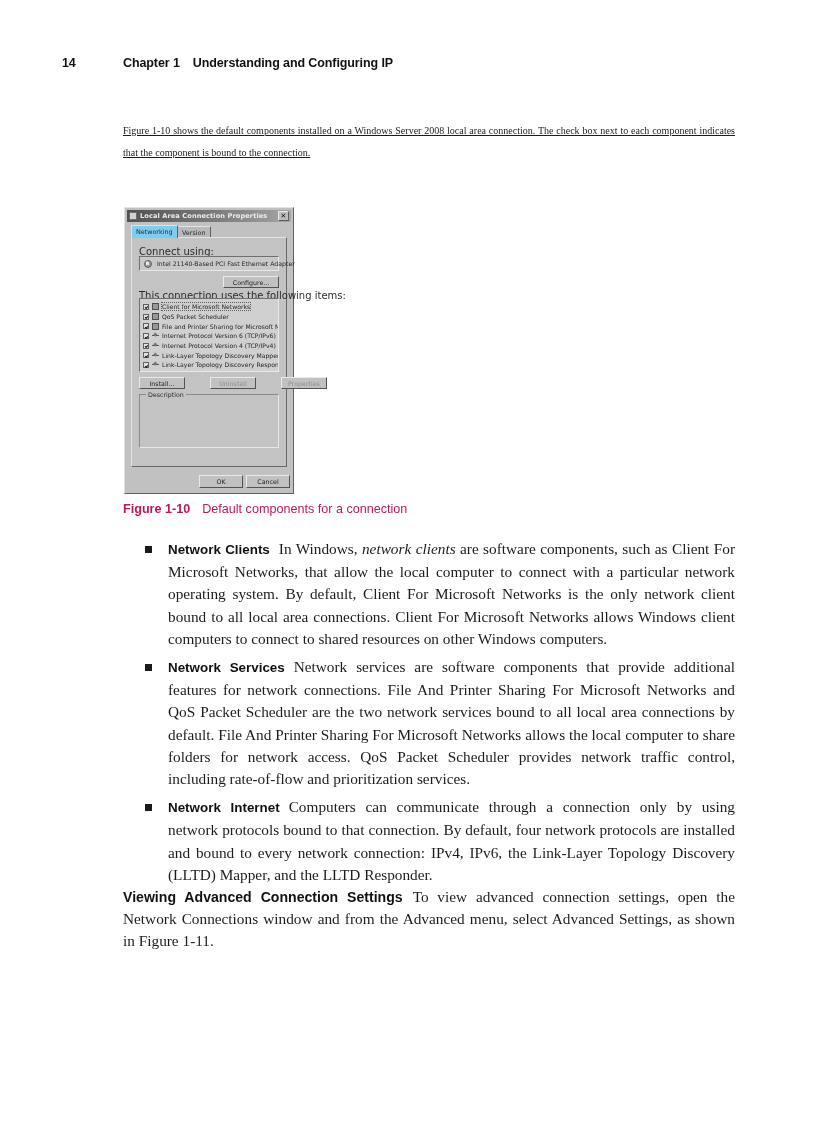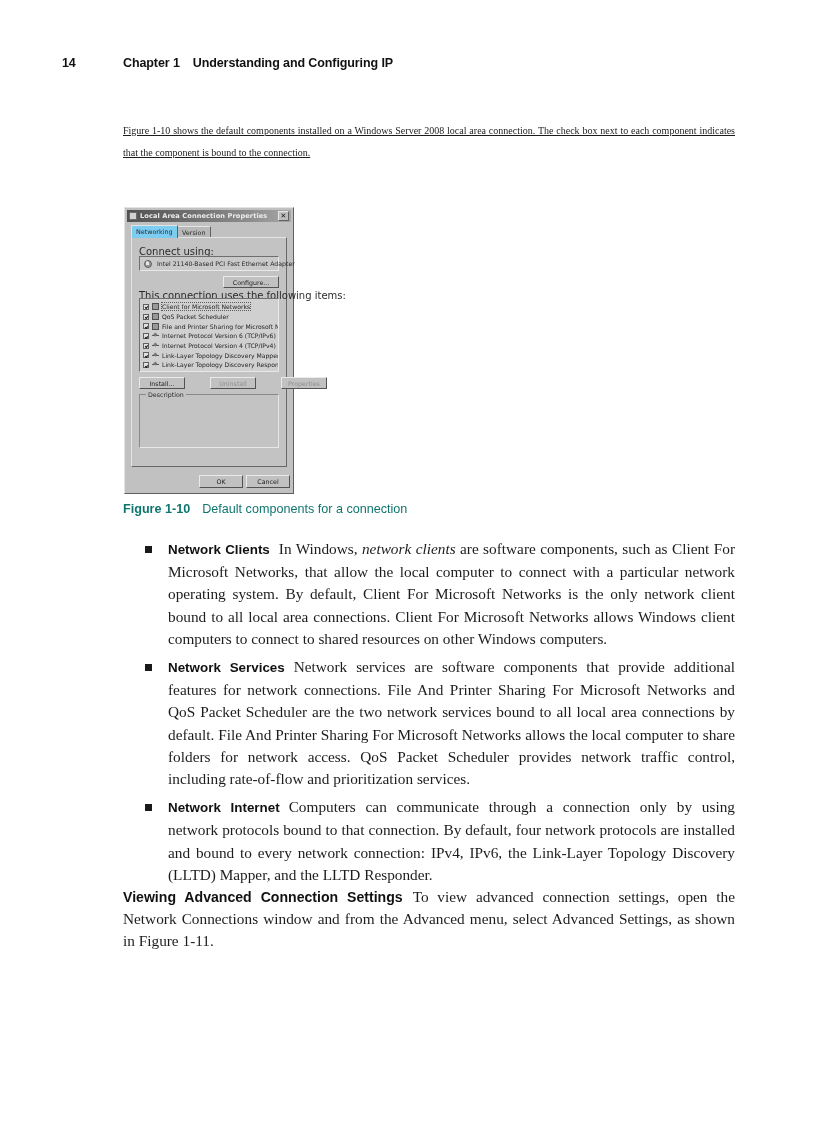--- a/index.html
+++ b/index.html
@@ -64,21 +64,21 @@
     top: 0;
   }
 
   
   .figcap {
     position: absolute;
     left: 123px;
     top: 502px;
     font-family: "Liberation Sans", "DejaVu Sans", sans-serif;
     font-size: 12.6px;
-    color: #0f766e;
+    color: #be185d;
   }
   .figcap .lbl {
     font-weight: bold;
   }
   .figcap .sep {
     display: inline-block;
     width: 12px;
   }
 
   

